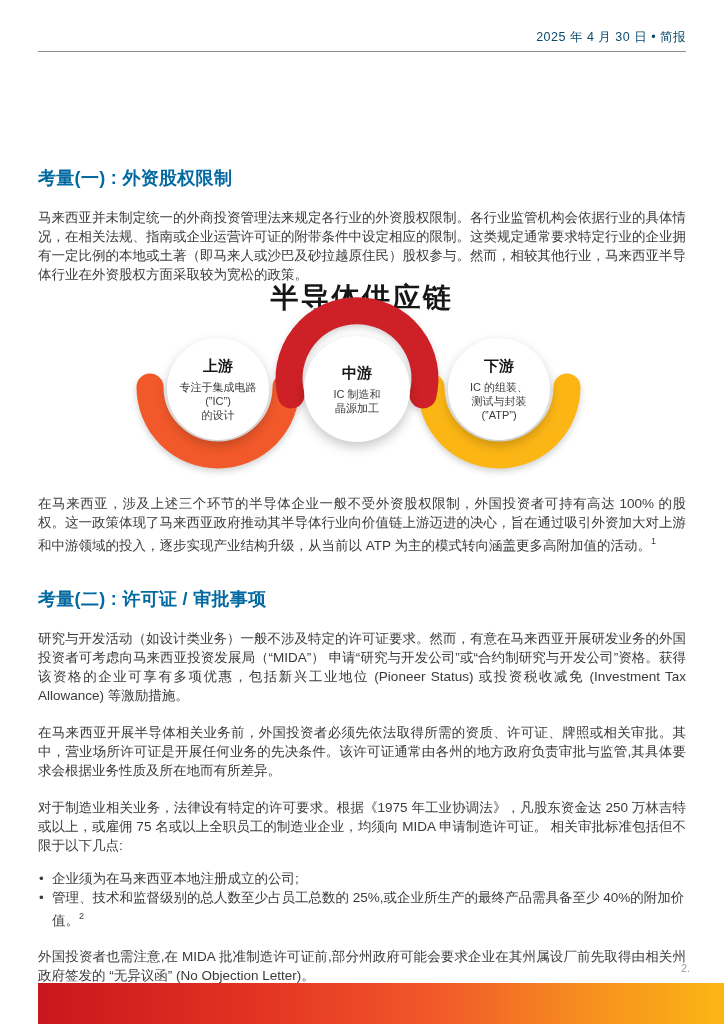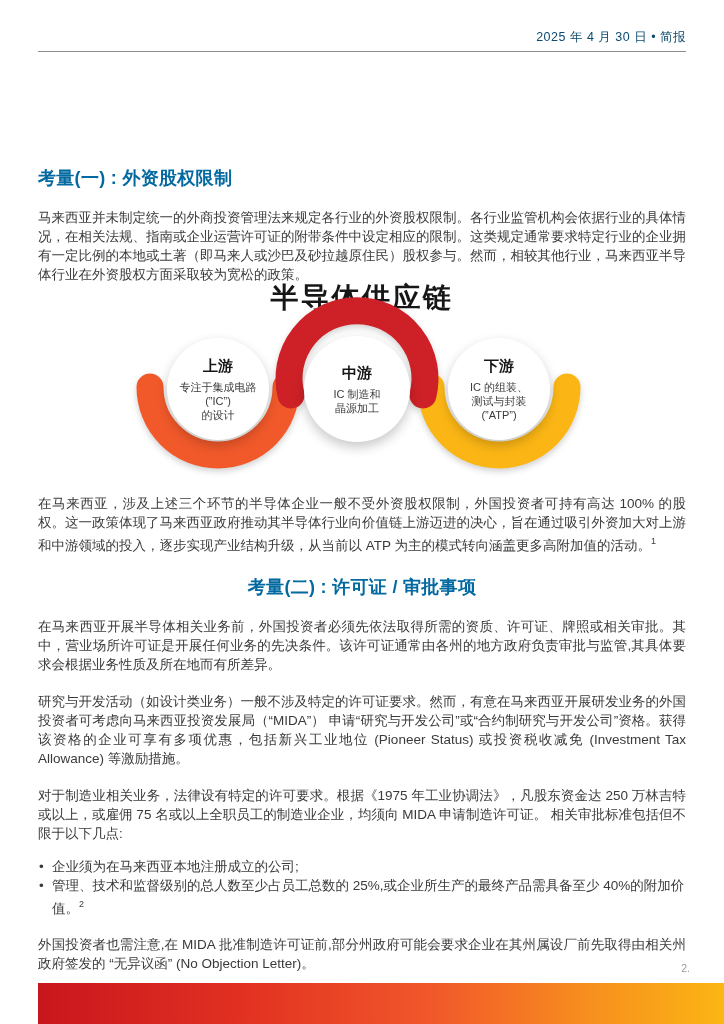--- a/index.html
+++ b/index.html
@@ -18,21 +18,21 @@
     position:absolute; top:51px; left:38px; right:38px;
     border-top:1px solid #8d8d8d; height:0;
   }
   
   .content { position:absolute; top:52px; left:38px; right:38px; }
   .section-heading {
     margin:0; font-size:18px; font-weight:bold; color:#0369a1;
     letter-spacing:0.3px;
   }
   .section-heading.first { margin-top:114px; }
-  .section-heading.second { margin-top:20px;text-align:center; }
+  .section-heading.second { margin-top:32px; }
   p.body {
     margin:18px 0 0 0; font-size:13.5px; line-height:19px;
     text-align:justify; color:#3a3a3a;
   }
   p.body.after-diagram { margin-top:17px; }
   sup.fn-ref { font-size:9px; color:#3a3a3a; }
   
   .diagram { position:relative; height:198px; margin-top:-5px; }
   .diagram-title {
     position:absolute; top:0; left:0; right:0; text-align:center;
@@ -112,23 +112,23 @@
         <div class="node-label">中游</div>
         <div class="node-desc">IC 制造和
 晶源加工</div>
       </div>
     </div>
 
     <p class="body after-diagram"><span>在马来西亚，涉及上述三个环节的半导体企业一般不受外资股权限制，外国投资者可持有高达 100% 的股权。这一政策体现了马来西亚政府推动其半导体行业向价值链上游迈进的决心，旨在通过吸引外资加大对上游和中游领域的投入，逐步实现产业结构升级，从当前以 ATP 为主的模式转向涵盖更多高附加值的活动。</span><sup class="fn-ref">1</sup></p>
 
     <h2 class="section-heading second">考量(二) : 许可证 / 审批事项</h2>
 
+    <p class="body">研究与开发活动（如设计类业务）一般不涉及特定的许可证要求。然而，有意在马来西亚开展研发业务的外国投资者可考虑向马来西亚投资发展局（“MIDA”） 申请“研究与开发公司”或“合约制研究与开发公司”资格。获得该资格的企业可享有多项优惠，包括新兴工业地位 (Pioneer Status) 或投资税收减免 (Investment Tax Allowance) 等激励措施。</p>
+
     <p class="body">在马来西亚开展半导体相关业务前，外国投资者必须先依法取得所需的资质、许可证、牌照或相关审批。其中，营业场所许可证是开展任何业务的先决条件。该许可证通常由各州的地方政府负责审批与监管,其具体要求会根据业务性质及所在地而有所差异。</p>
-
-    <p class="body">研究与开发活动（如设计类业务）一般不涉及特定的许可证要求。然而，有意在马来西亚开展研发业务的外国投资者可考虑向马来西亚投资发展局（“MIDA”） 申请“研究与开发公司”或“合约制研究与开发公司”资格。获得该资格的企业可享有多项优惠，包括新兴工业地位 (Pioneer Status) 或投资税收减免 (Investment Tax Allowance) 等激励措施。</p>
 
     <p class="body">对于制造业相关业务，法律设有特定的许可要求。根据《1975 年工业协调法》，凡股东资金达 250 万林吉特或以上，或雇佣 75 名或以上全职员工的制造业企业，均须向 MIDA 申请制造许可证。 相关审批标准包括但不限于以下几点:</p>
 
     <ul class="bullets">
       <li><span>企业须为在马来西亚本地注册成立的公司;</span></li>
       <li><span>管理、技术和监督级别的总人数至少占员工总数的 25%,或企业所生产的最终产品需具备至少 40%的附加价值。</span><sup class="fn-ref">2</sup></li>
     </ul>
 
     <p class="body">外国投资者也需注意,在 MIDA 批准制造许可证前,部分州政府可能会要求企业在其州属设厂前先取得由相关州政府签发的 “无异议函” (No Objection Letter)。</p>
 

